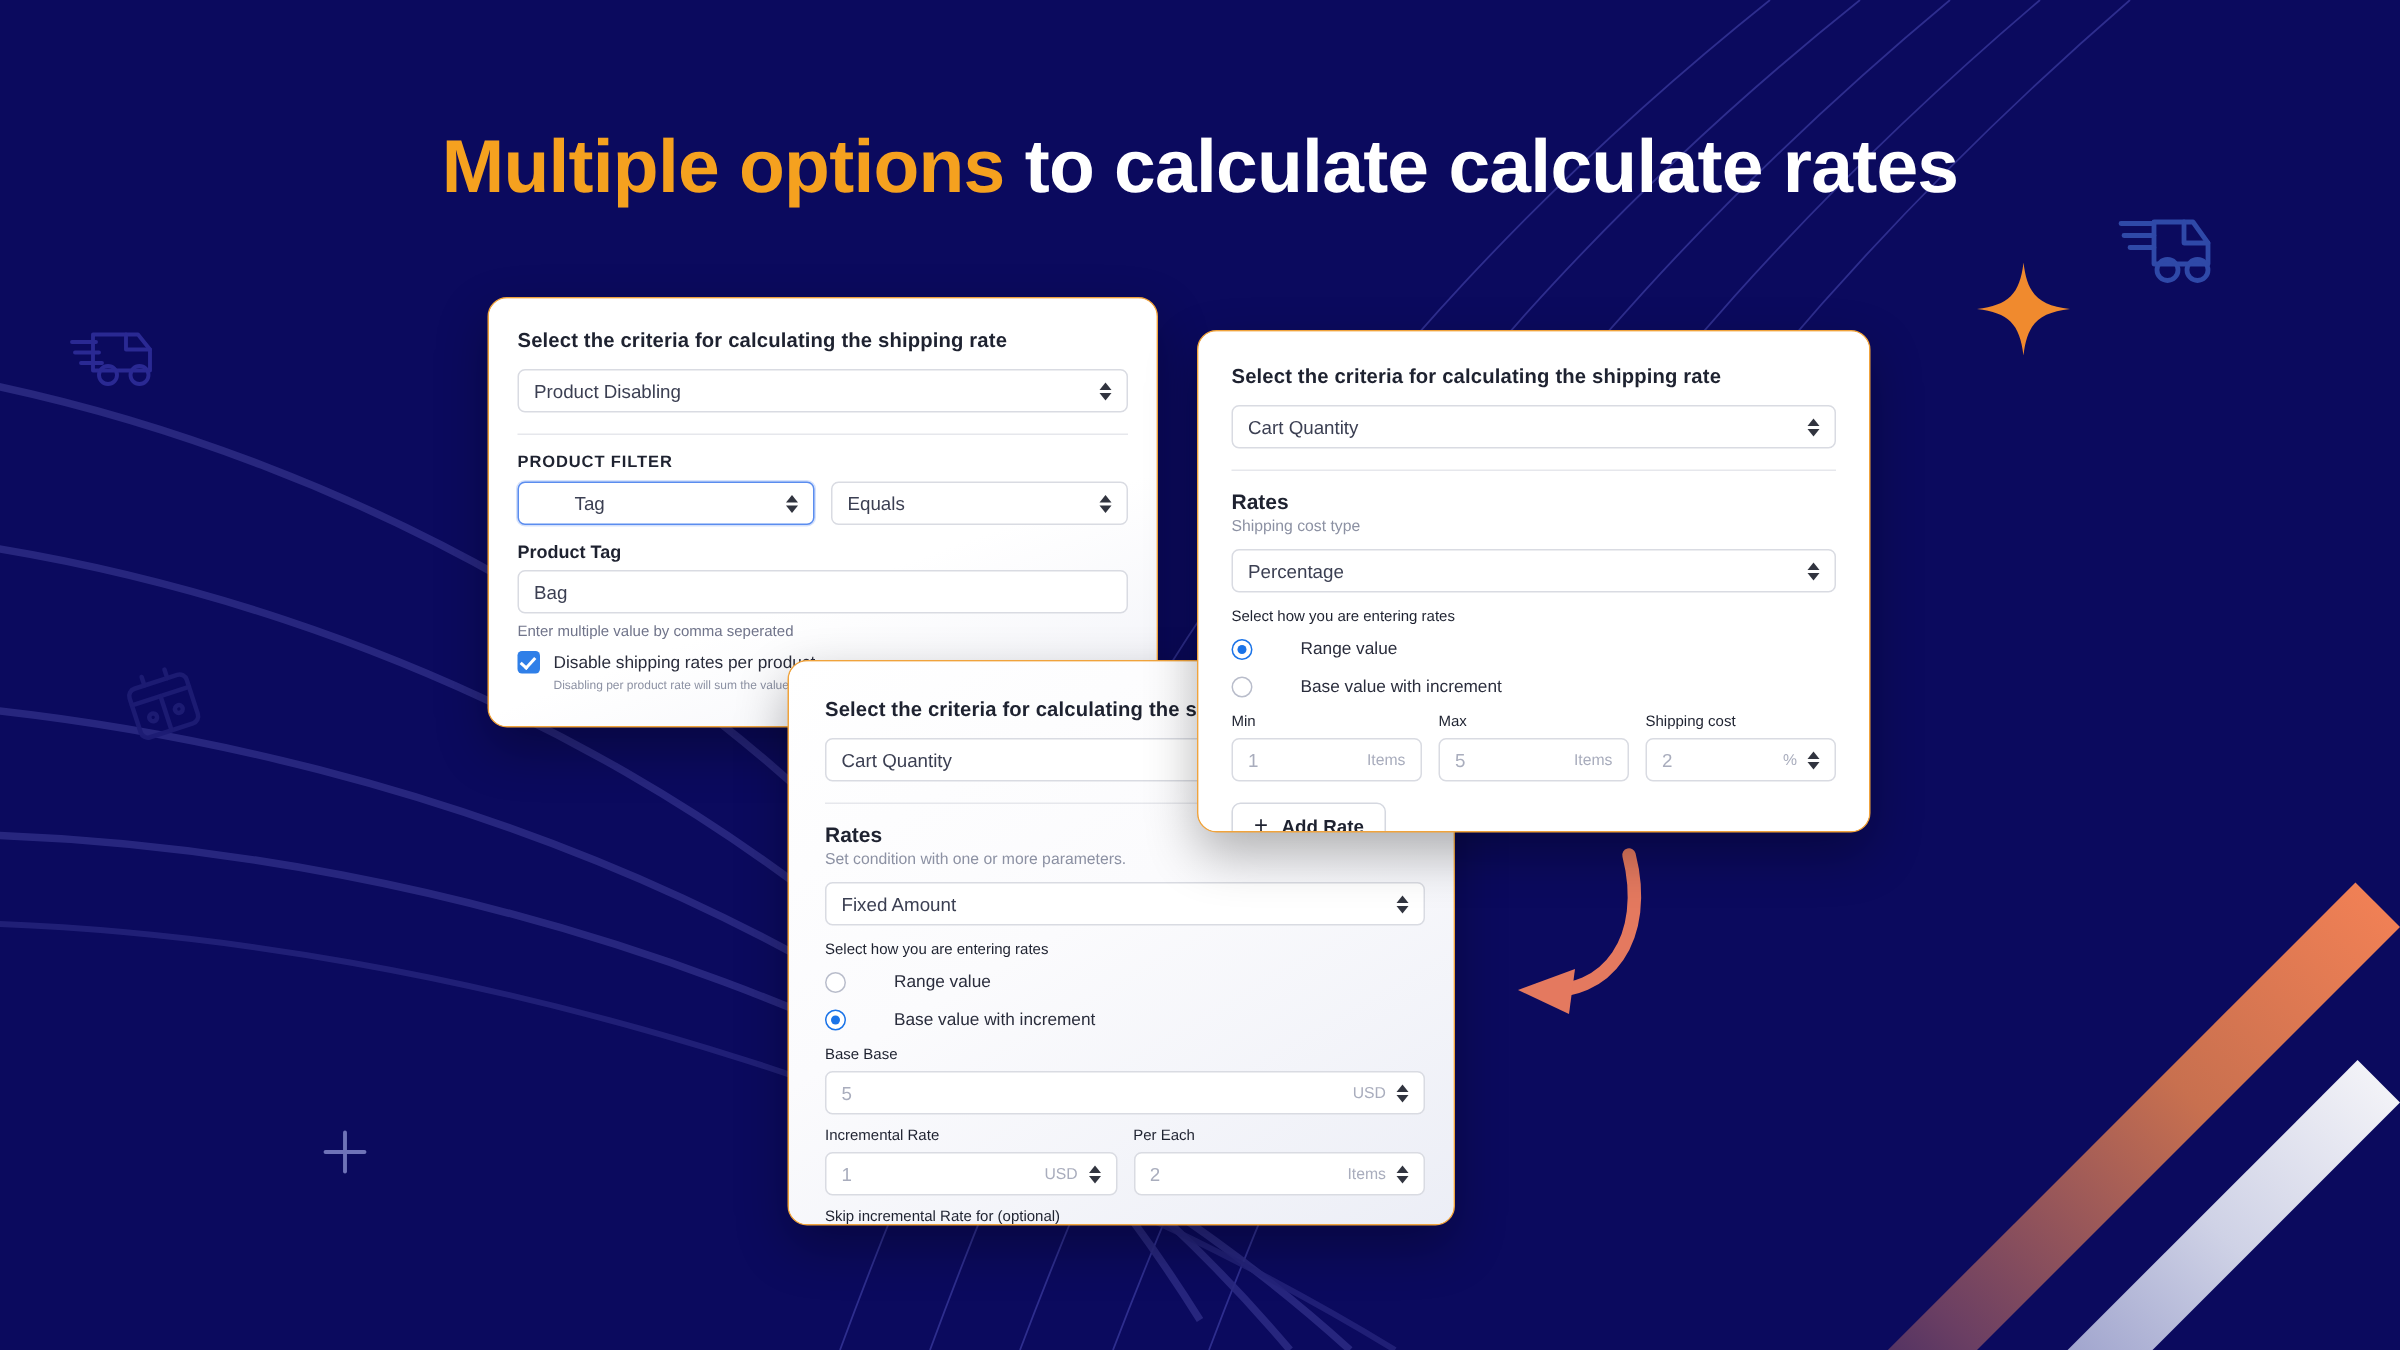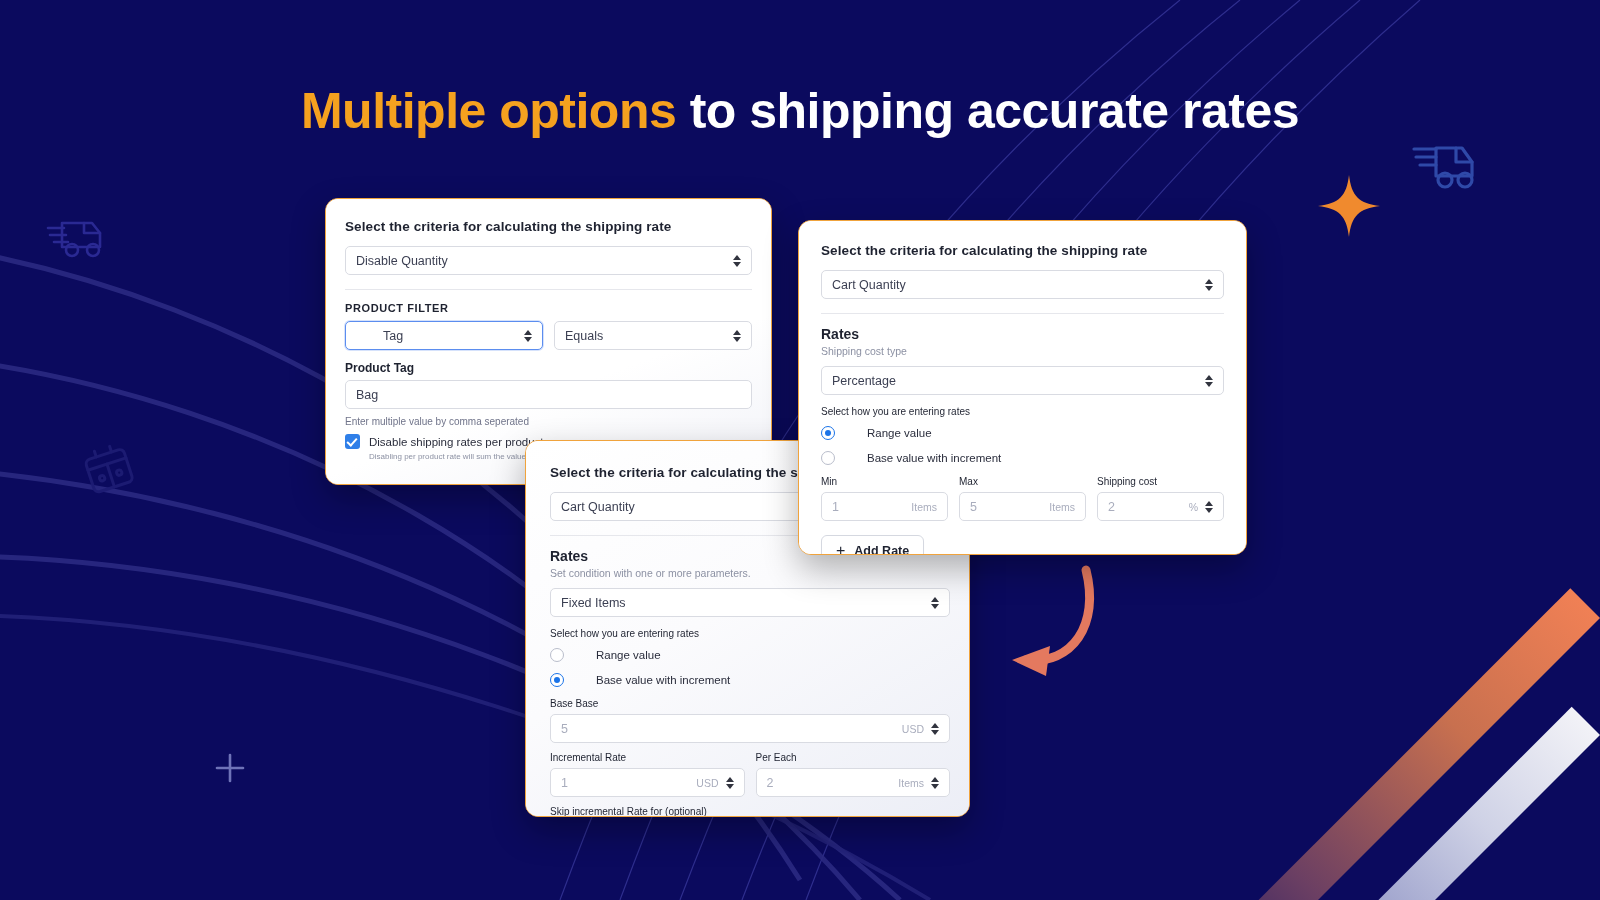--- a/index.html
+++ b/index.html
@@ -200,29 +200,29 @@
     <g stroke="#6f73b8" stroke-width="2.6" stroke-linecap="round">
       <path d="M18 5 L18 31"></path>
       <path d="M5 18 L31 18"></path>
     </g>
   </svg>
 
   <div class="stripe stripe-a"></div>
   <div class="stripe stripe-b"></div>
 
   <div class="heading">
-    <span class="hl">Multiple options</span><span> to shipping accurate rates</span>
+    <span class="hl">Multiple options</span><span> to calculate calculate rates</span>
   </div>
 
   <div class="card" id="card1">
     <div class="card-inner">
       <div class="lead">Select the criteria for calculating the shipping rate</div>
 
       <div class="sel">
-        <span class="val">Disable Quantity</span>
+        <span class="val">Product Disabling</span>
         <span class="stepper">
             <i class="up"></i>
             <i class="dn"></i>
           </span>
       </div>
 
       <div class="hr"></div>
 
       <div class="caps">PRODUCT FILTER</div>
 
@@ -272,21 +272,21 @@
 
         </div>
       </div>
 
       <div class="hr"></div>
 
       <div class="section-title">Rates</div>
       <div class="section-sub">Set condition with one or more parameters.</div>
 
       <div class="sel">
-        <span class="val">Fixed Items</span>
+        <span class="val">Fixed Amount</span>
         <span class="stepper">
             <i class="up"></i>
             <i class="dn"></i>
           </span>
       </div>
 
       <div class="field-label" style="margin:11px 0 9px 0;">Select how you are entering rates</div>
 
       <div class="radio-row">
         <span class="radio"></span>

